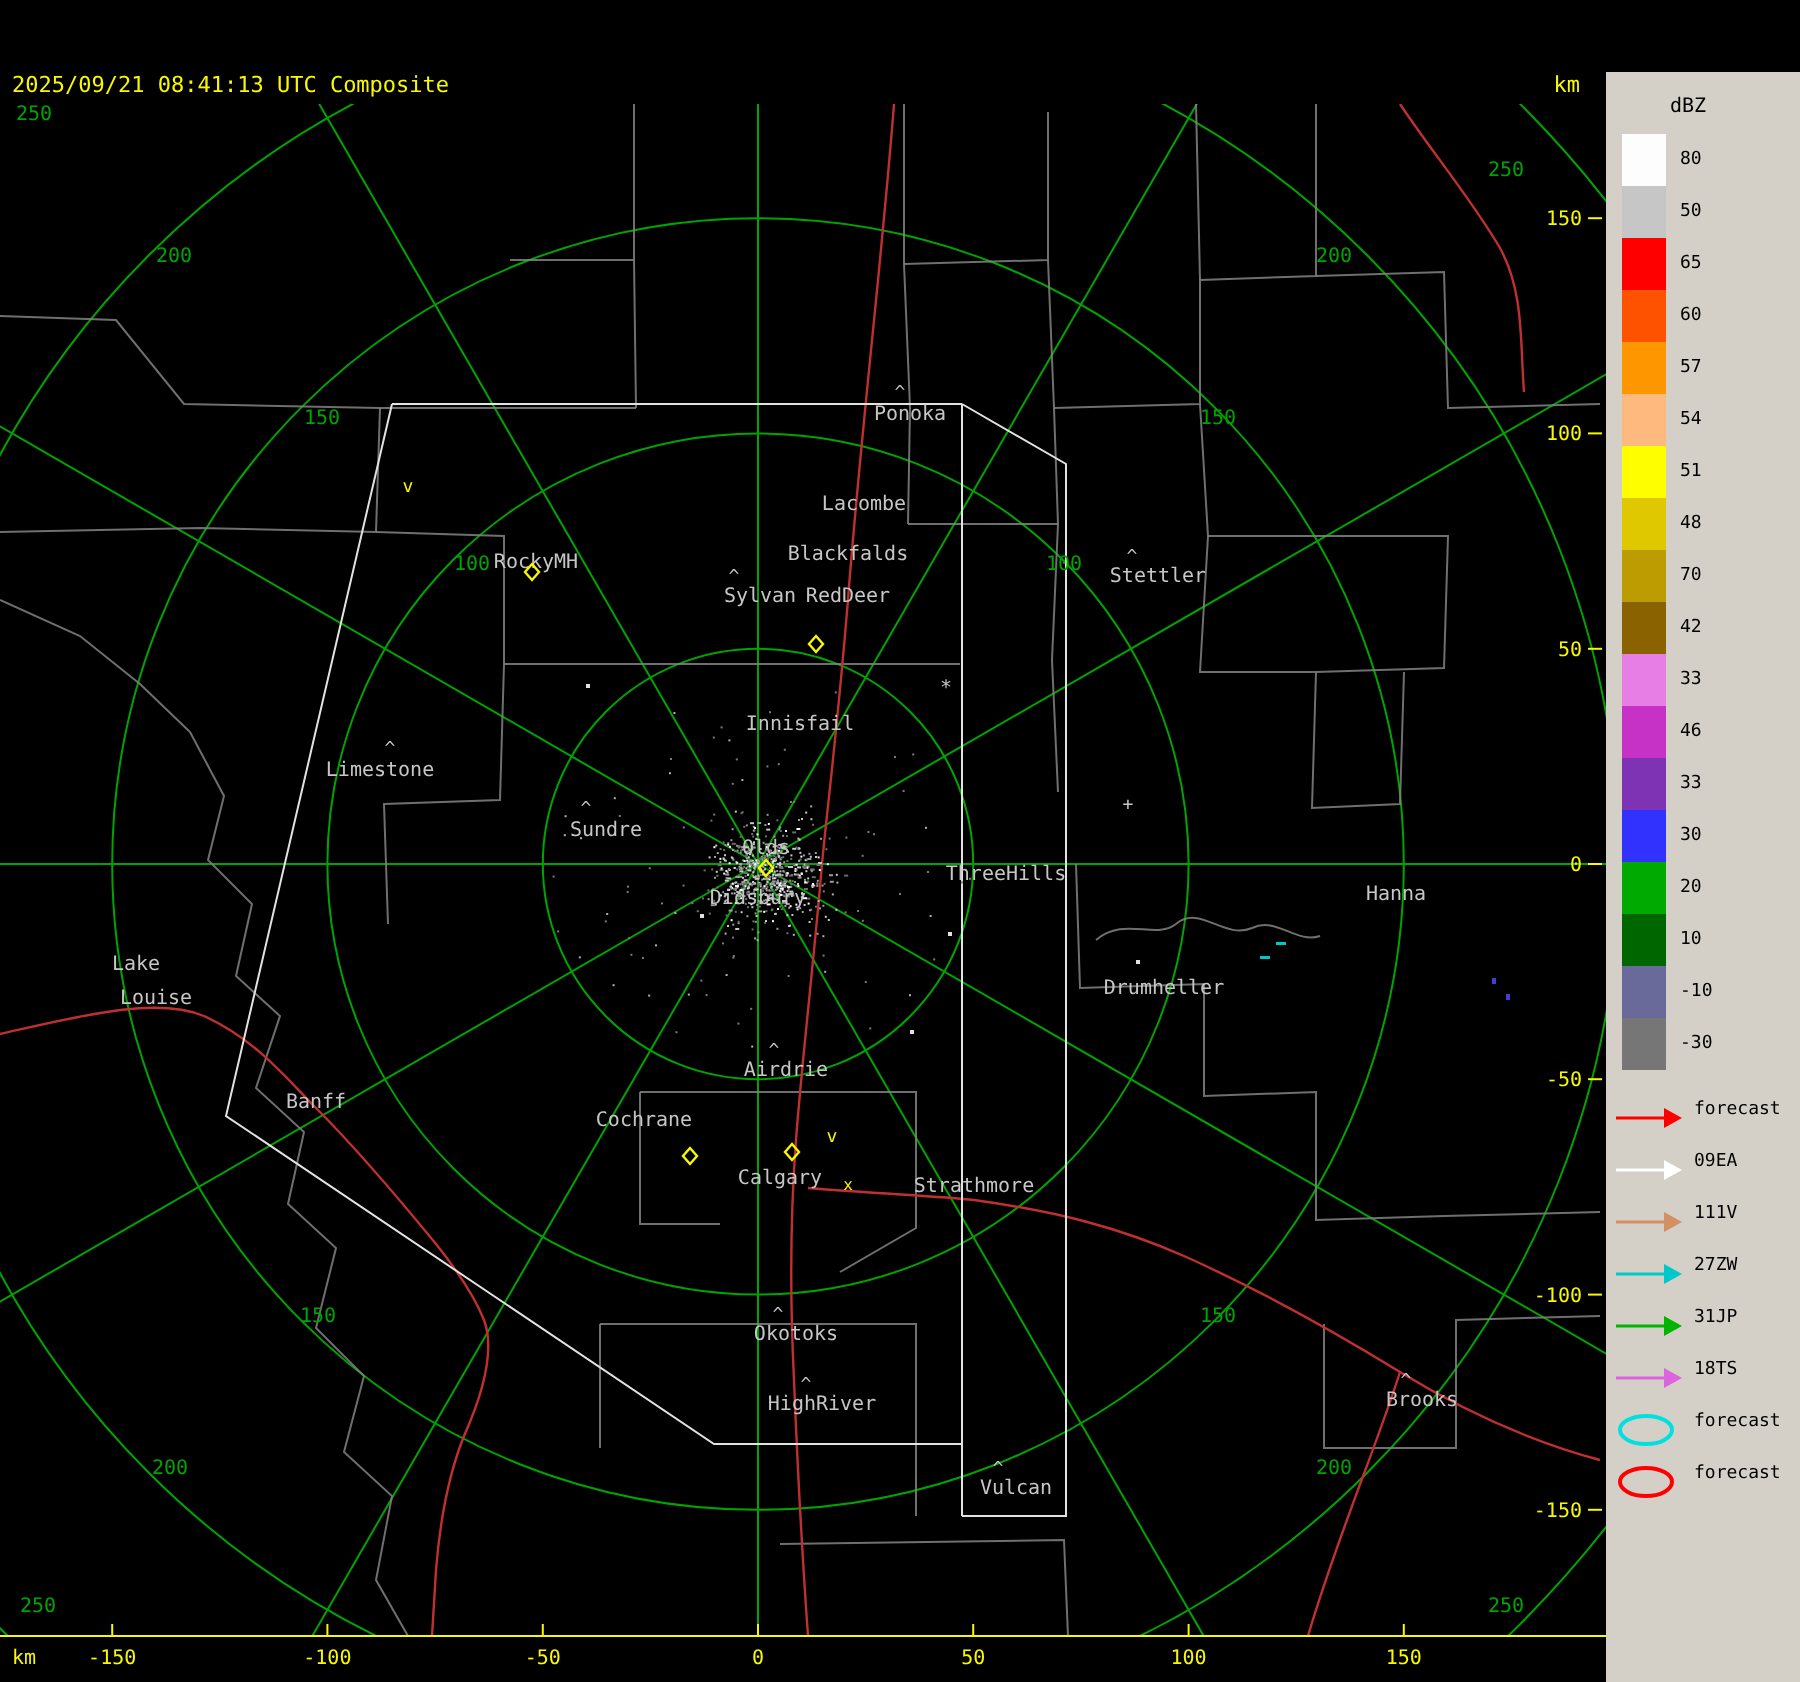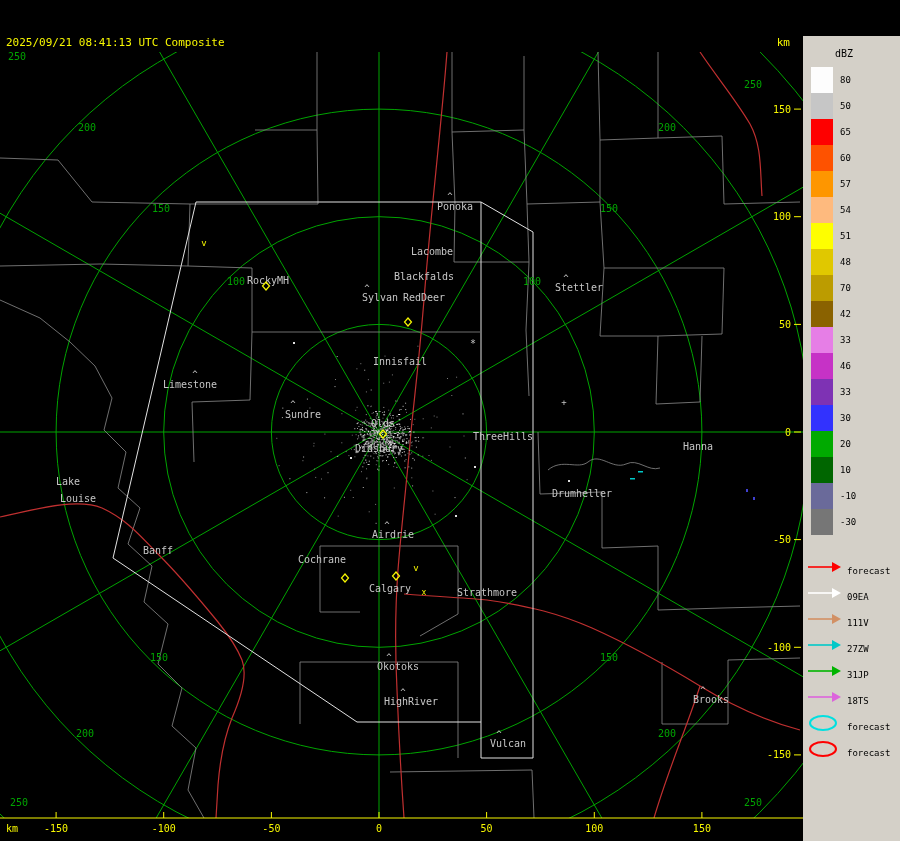--- a/index.html
+++ b/index.html
@@ -11,21 +11,21 @@
             font-size:12px;color:#000;letter-spacing:.5px}
   #map-svg{position:absolute;left:0;top:0;z-index:1}
   svg text{font-family:"DejaVu Sans Mono",monospace}
   .panel{position:absolute;left:803px;top:36px;width:97px;height:817px;background:#d4d0c8;z-index:4}
   .dbz{margin:12px 0 0 32px;font-size:10px;color:#000}
   #colorbar{margin:8px 0 0 8px}
   .cb-row{display:flex;align-items:center;height:26px}
   .cb-sw{width:22px;height:26px;flex:0 0 22px}
   .cb-lb{margin-left:7px;font-size:9px;color:#000}
   #legend{margin:15px 0 0 4px}
-  .lg-row{display:flex;align-items:flex-end;height:26px;gap:4px}
+  .lg-row{display:flex;align-items:flex-start;height:26px;gap:4px}
   .lg-lb{font-size:9px;color:#000}
 </style>
 </head>
 <body>
 
 <div class="app">
 
   <svg id="map-svg" width="803" height="841">
     <defs>
       <clipPath id="mapclip">

